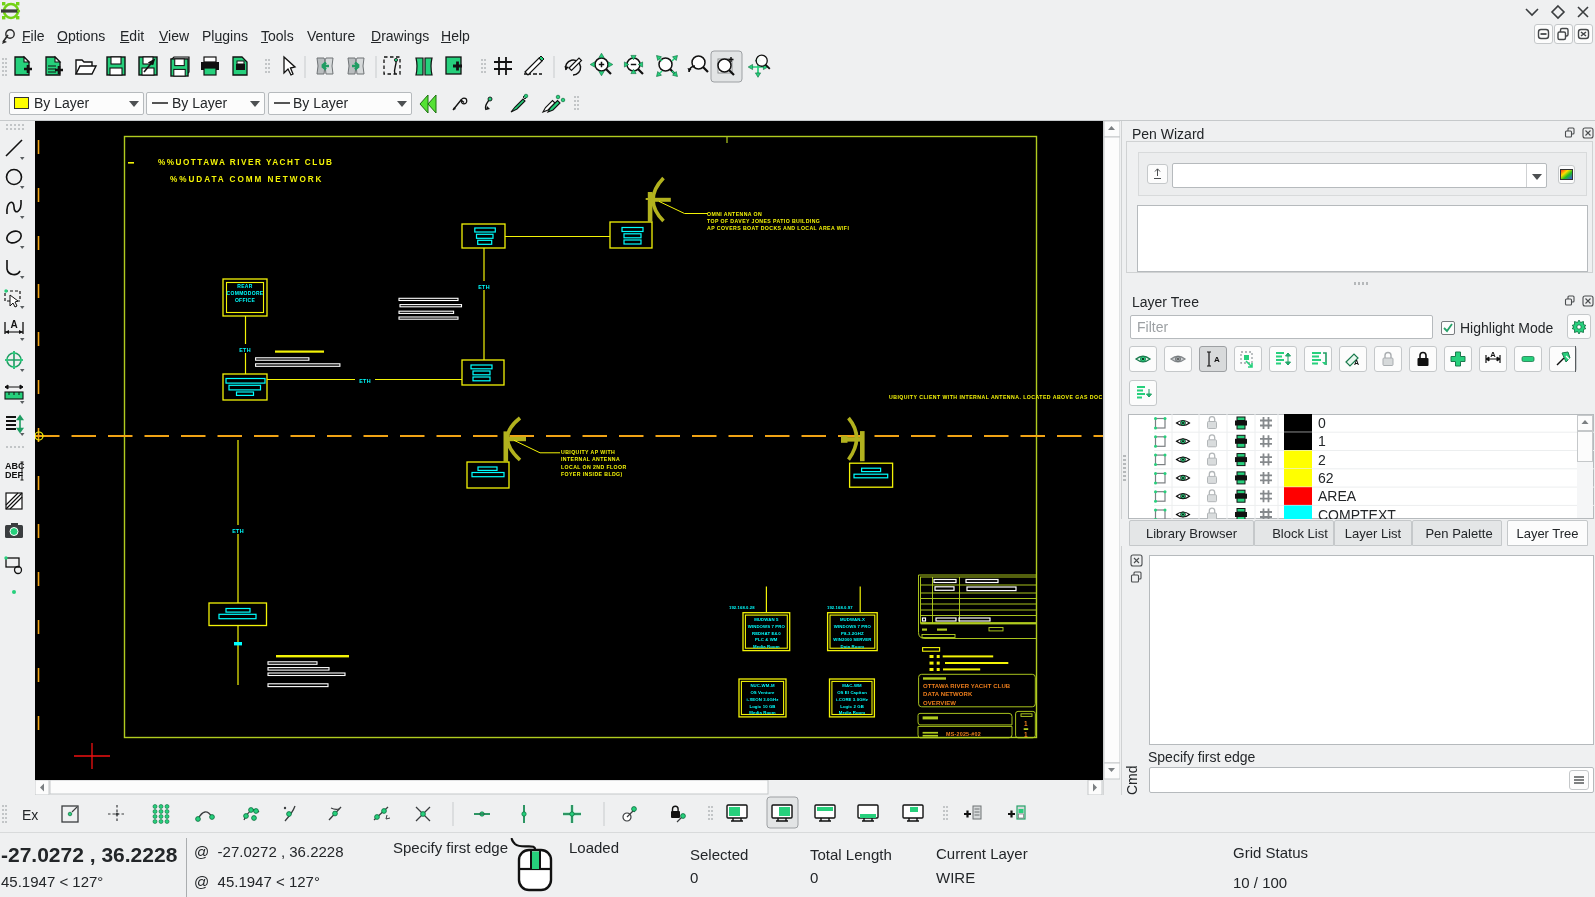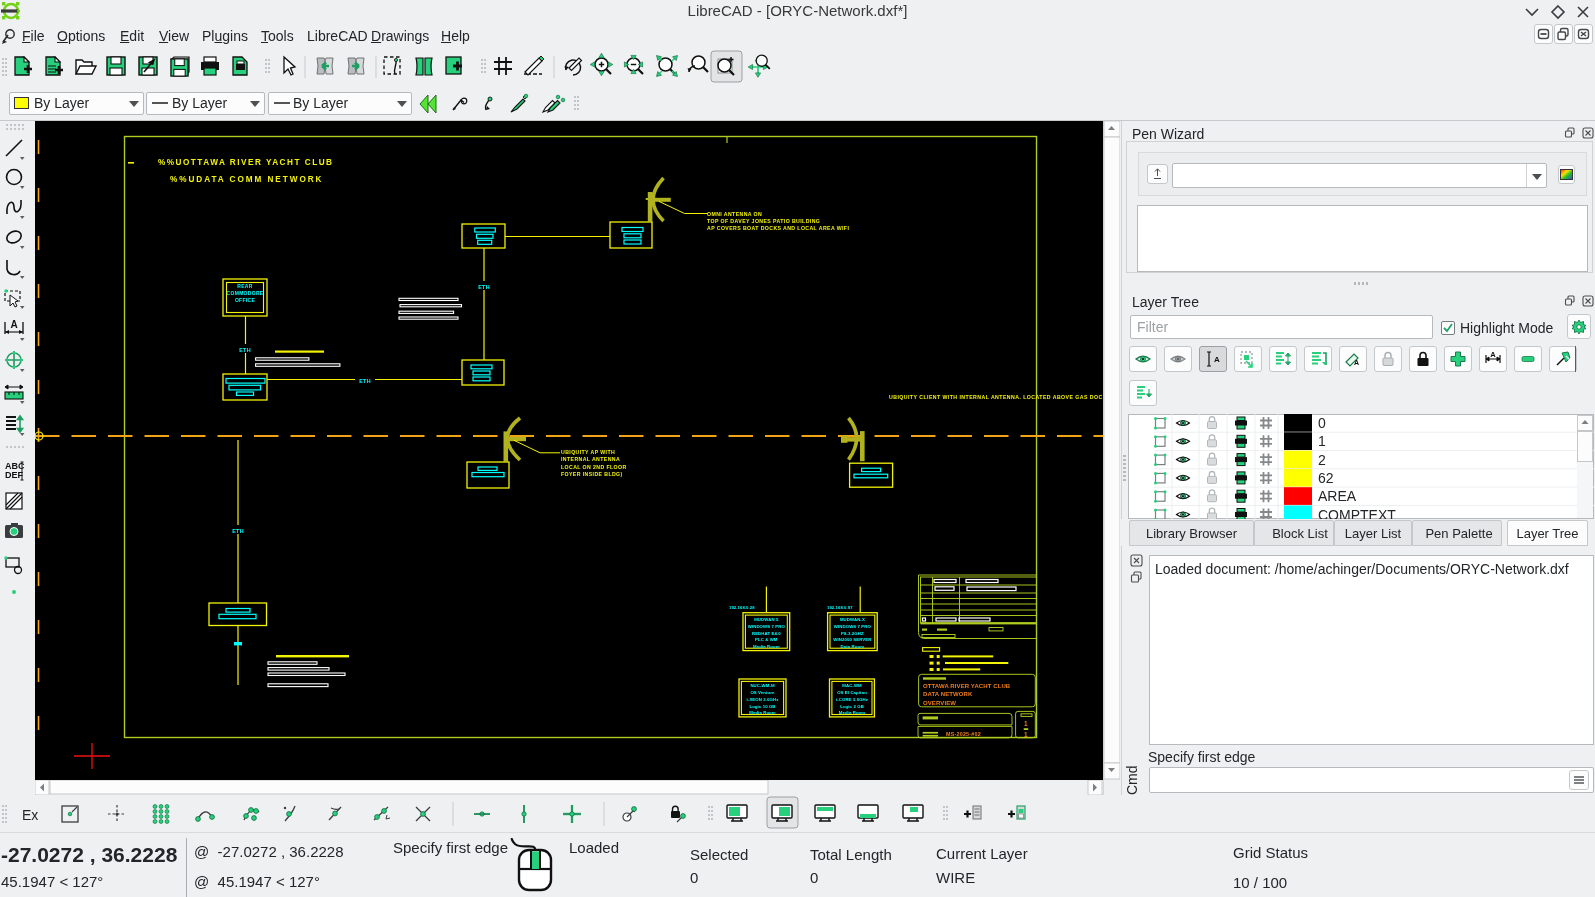--- a/index.html
+++ b/index.html
@@ -11,21 +11,20 @@
   .btn { background:#fcfcfc; border:1px solid #c5c8ca; border-radius:3px; }
   .pressed { background:#d8dadb; border:1px solid #9da0a3; border-radius:3px; }
   .combo { background:#fcfcfc; border:1px solid #b6babd; border-radius:2px; }
   .white { background:#ffffff; border:1px solid #b6babd; }
 </style>
 </head>
 <body>
 <div id="root">
 
 <div class="abs" style="left:0;top:0;width:1595px;height:21px;background:#eff0f1;"></div>
-<div class="abs txt" style="left:0;top:2px;width:1595px;text-align:center;font-size:15px;color:#38393a;">LibreCAD - [ORYC-Network.dxf*]</div>
 
 <svg class="abs" style="left:1px;top:1px" width="20" height="20" viewBox="0 0 20 20">
   <circle cx="10" cy="10" r="7" fill="none" stroke="#73d216" stroke-width="2.6"></circle>
   <rect x="0" y="8.4" width="17" height="3.2" fill="#3a3a3a"></rect>
   <rect x="1" y="1" r="0" width="3.4" height="3.4" fill="#73d216"></rect>
   <rect x="15" y="1" width="3.4" height="3.4" fill="#73d216"></rect>
   <rect x="1" y="15" width="3.4" height="3.4" fill="#73d216"></rect>
   <rect x="15" y="15" width="3.4" height="3.4" fill="#73d216"></rect>
   <circle cx="17.6" cy="10" r="1.6" fill="#73d216"></circle>
 </svg>
@@ -43,21 +42,21 @@
   <path d="M2 14 L7 7" stroke="#2a2a2a" stroke-width="1.6"></path>
   <circle cx="9" cy="6" r="4.2" fill="none" stroke="#2a2a2a" stroke-width="1.4"></circle>
   <path d="M1 16 l5 -2 -3.5 -2 z" fill="#2a2a2a"></path>
 </svg>
 <div class="abs txt" style="left:22px;top:28px;font-size:14px;"><u>F</u>ile</div>
 <div class="abs txt" style="left:57px;top:28px;font-size:14px;"><u>O</u>ptions</div>
 <div class="abs txt" style="left:120px;top:28px;font-size:14px;"><u>E</u>dit</div>
 <div class="abs txt" style="left:159px;top:28px;font-size:14px;"><u>V</u>iew</div>
 <div class="abs txt" style="left:202px;top:28px;font-size:14px;">Pl<u>u</u>gins</div>
 <div class="abs txt" style="left:261px;top:28px;font-size:14px;"><u>T</u>ools</div>
-<div class="abs txt" style="left:307px;top:28px;font-size:14px;">LibreCAD</div>
+<div class="abs txt" style="left:307px;top:28px;font-size:14px;">Venture</div>
 <div class="abs txt" style="left:371px;top:28px;font-size:14px;"><u>D</u>rawings</div>
 <div class="abs txt" style="left:441px;top:28px;font-size:14px;"><u>H</u>elp</div>
 
 <div class="abs btn" style="left:1534px;top:24px;width:19px;height:20px;"></div>
 <div class="abs btn" style="left:1554px;top:24px;width:19px;height:20px;"></div>
 <div class="abs btn" style="left:1574px;top:24px;width:19px;height:20px;"></div>
 <svg class="abs" style="left:1534px;top:24px" width="60" height="20" viewBox="0 0 60 20">
   <g stroke="#45484a" fill="none" stroke-width="1.4">
     <rect x="4.5" y="5.5" width="10" height="9" rx="2.5"></rect>
     <path d="M6.5 10 h6" stroke-width="1.8"></path>
@@ -899,21 +898,20 @@
 
 <svg class="abs" style="left:1129px;top:553px" width="16" height="36" viewBox="0 0 16 36">
   <g stroke="#4a4d4f" fill="none" stroke-width="1.1">
     <rect x="2" y="2" width="11" height="11" rx="2"></rect>
         <path d="M5 5 l5 5 M10 5 l-5 5"></path>
     <rect x="5" y="19" width="7" height="7" rx="1"></rect>
         <rect x="2.5" y="22" width="7" height="7" rx="1" fill="#eff0f1"></rect>
   </g>
 </svg>
 <div class="abs white" style="left:1149px;top:555px;width:445px;height:190px;"></div>
-<div class="abs txt" style="left:1155px;top:561px;font-size:14px;">Loaded document: /home/achinger/Documents/ORYC-Network.dxf</div>
 <div class="abs txt" style="left:1148px;top:749px;font-size:14px;">Specify first edge</div>
 <div class="abs txt" style="left:1124px;top:765px;font-size:14px;writing-mode:vertical-rl;transform:rotate(180deg);height:30px;">Cmd</div>
 <div class="abs white" style="left:1149px;top:767px;width:445px;height:26px;border-radius:2px;"></div>
 <div class="abs btn" style="left:1569px;top:770px;width:20px;height:20px;"></div>
 <svg class="abs" style="left:1573px;top:776px" width="12" height="9">
       <path d="M1 1 h10 M1 4 h10 M1 7 h10" stroke="#55585a" stroke-width="1.4"></path>
     </svg>
 
 <div class="abs" style="left:0;top:795px;width:1595px;height:37px;background:#eff0f1;"></div>
 <div class="abs txt" style="left:22px;top:807px;font-size:14px;">Ex</div>

